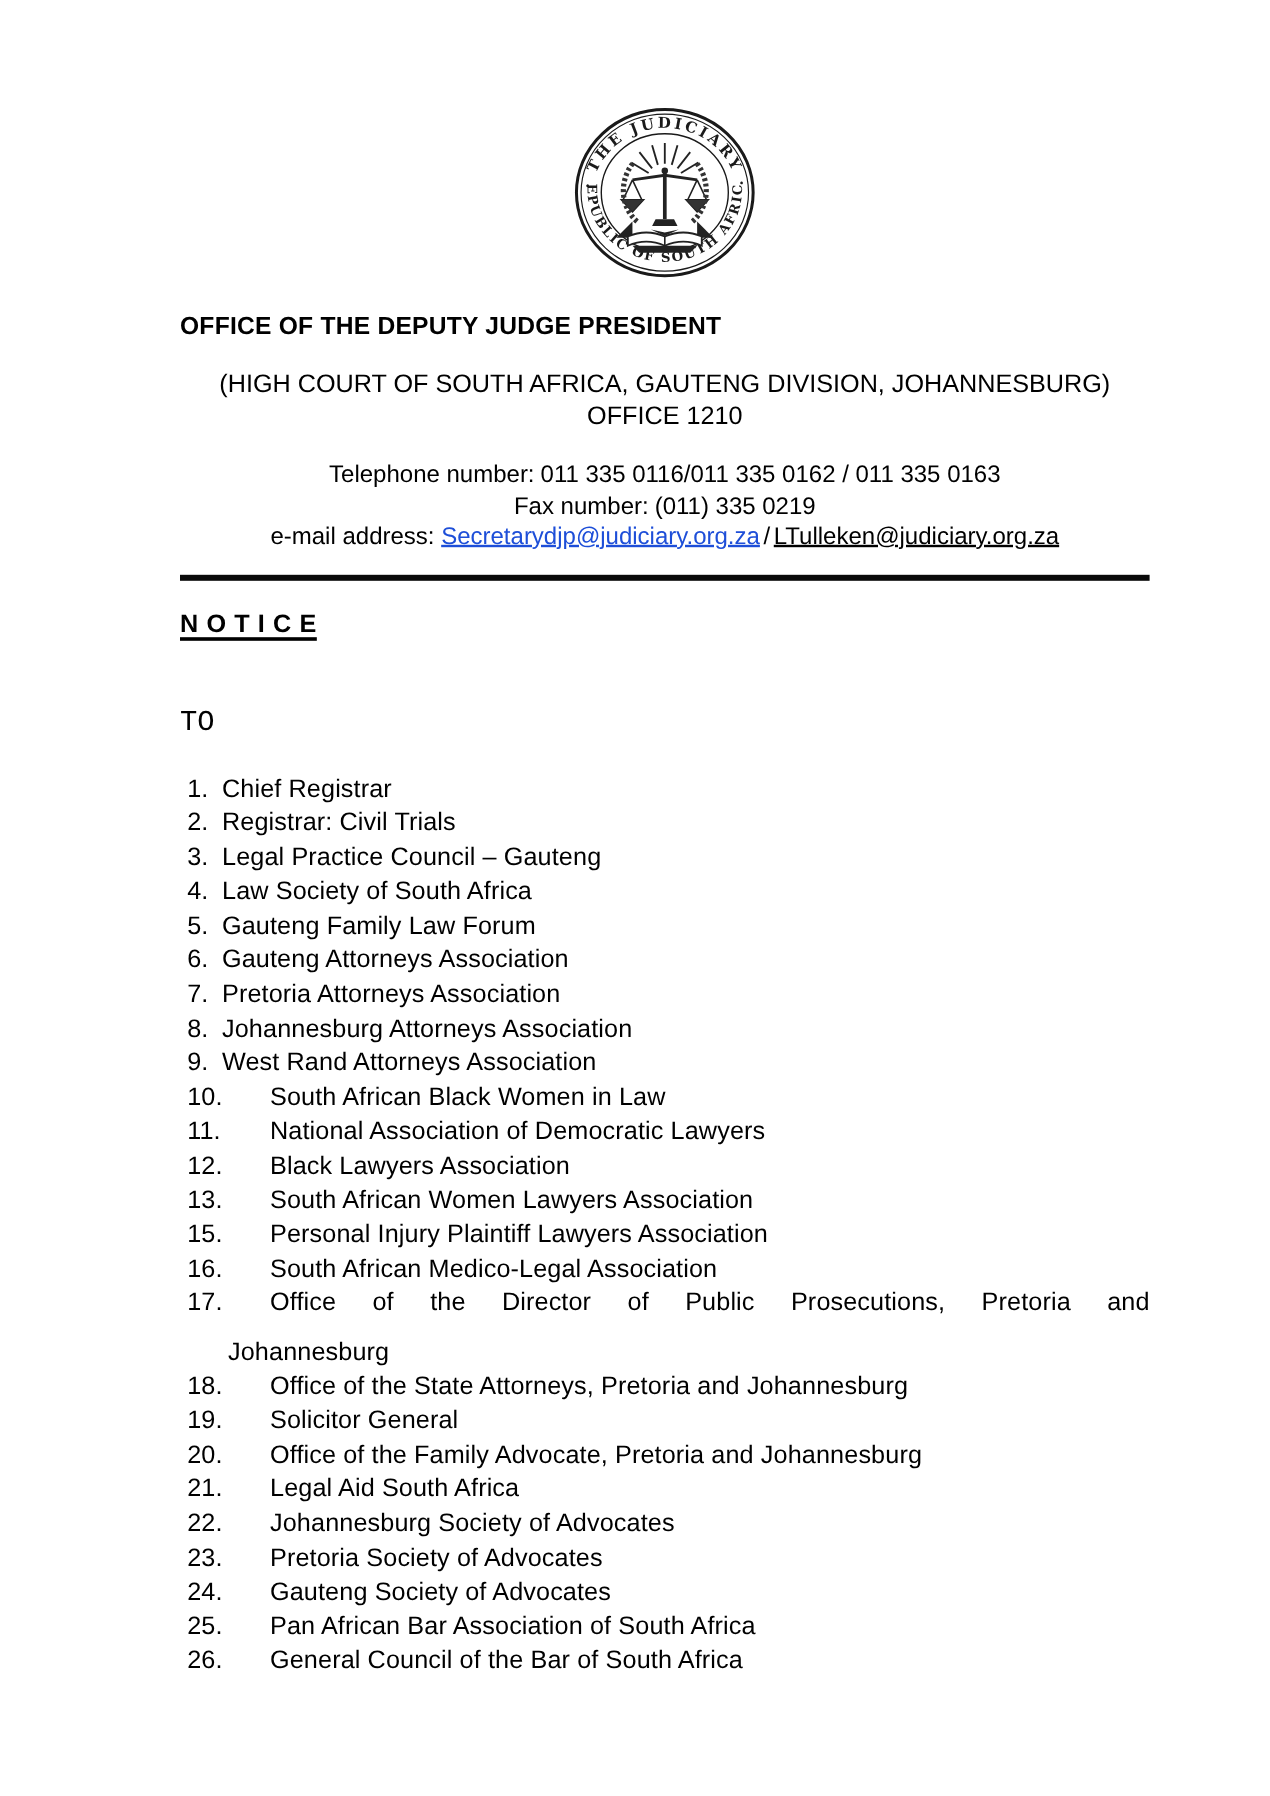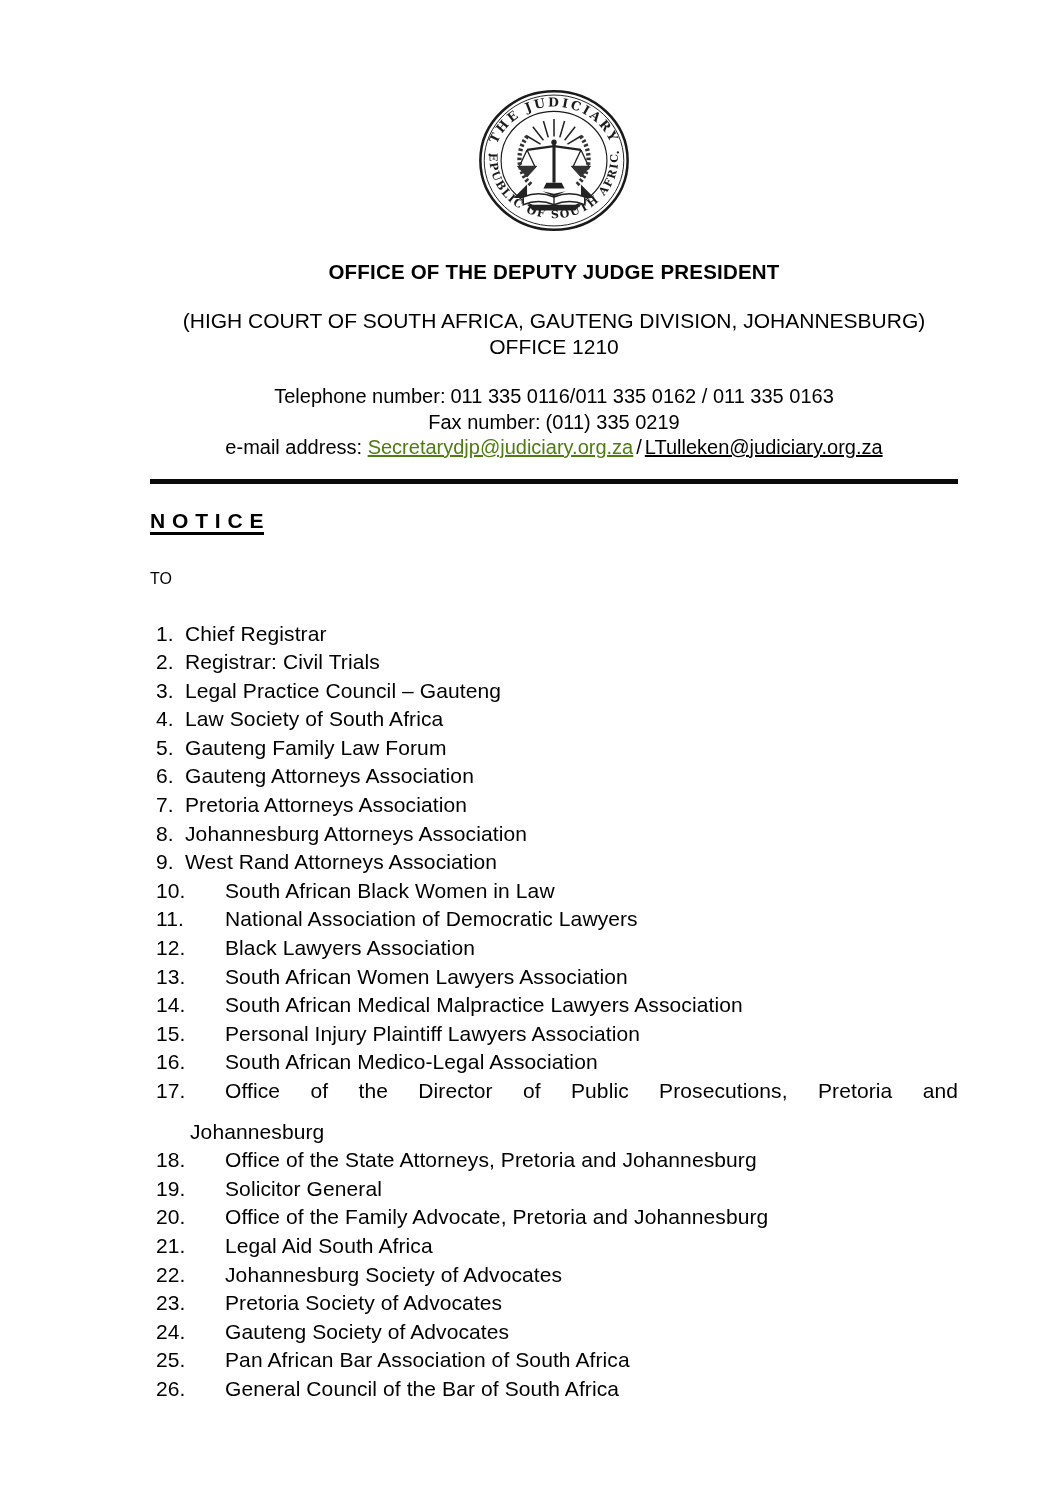--- a/index.html
+++ b/index.html
@@ -14,21 +14,20 @@
   }
   .content { margin-left: 150px; width: 808px; }
 
   .seal {
     display: block;
     margin: 88px auto 0 auto;
   }
 
   .doc-title {
     margin-top: 25px;
-    text-align: center;
     font-weight: bold;
     font-size: 20.5px;
     line-height: 27px;
     letter-spacing: 0.2px;
   }
   .court-block {
     margin-top: 23px;
     text-align: center;
     font-size: 21px;
     line-height: 26px;
@@ -61,23 +60,24 @@
     font-weight: bold;
   }
   .notice-line .notice-text {
     text-decoration: underline;
     text-decoration-thickness: 2.5px;
     text-underline-offset: 4px;
     letter-spacing: 0.5px;
   }
 
   .to-label {
-    margin-top: 34px;
-    font-size: 16px;
+    margin-top: 58px;
+    font-size: 24px;
     line-height: 24px;
+    font-family: Liberation Mono, monospace;
   }
 
   .recipients {
     margin-top: 29px;
     font-size: 21px;
     letter-spacing: 0.1px;
   }
   .item {
     position: relative;
     padding-left: 35px;
@@ -148,21 +148,21 @@
 
     <div class="contact-block">
       <div>
         <span>Telephone number:</span><span class="val">011 335 0116/011 335 0162 / 011 335 0163</span>
       </div>
       <div>
         <span>Fax number:</span><span class="val">(011) 335 0219</span>
       </div>
       <div>
         <span>e-mail address:</span>
-        <a class="email-link" style="color: #4d7c0f;">Secretarydjp@judiciary.org.za</a><span class="email-sep">/</span><a class="email-link" style="color: #000000;">LTulleken@judiciary.org.za</a>
+        <a class="email-link" style="color: #1d4ed8;">Secretarydjp@judiciary.org.za</a><span class="email-sep">/</span><a class="email-link" style="color: #000000;">LTulleken@judiciary.org.za</a>
       </div>
     </div>
 
     <div class="rule"></div>
 
     <div class="notice-line">
       <span class="notice-text">N O T I C E</span>
     </div>
 
     <div class="to-label">TO</div>
@@ -174,21 +174,20 @@
         <div class="item"><span class="num">4.</span><span>Law Society of South Africa</span></div>
         <div class="item"><span class="num">5.</span><span>Gauteng Family Law Forum</span></div>
         <div class="item"><span class="num">6.</span><span>Gauteng Attorneys Association</span></div>
         <div class="item"><span class="num">7.</span><span>Pretoria Attorneys Association</span></div>
         <div class="item"><span class="num">8.</span><span>Johannesburg Attorneys Association</span></div>
         <div class="item"><span class="num">9.</span><span>West Rand Attorneys Association</span></div>
         <div class="item wide"><span class="num">10.</span><span>South African Black Women in Law</span></div>
         <div class="item wide"><span class="num">11.</span><span>National Association of Democratic Lawyers</span></div>
         <div class="item wide"><span class="num">12.</span><span>Black Lawyers Association</span></div>
         <div class="item wide"><span class="num">13.</span><span>South African Women Lawyers Association</span></div>
-        <div class="item wide"><span class="num">14.</span><span>South African Medical Malpractice Lawyers Association</span></div>
         <div class="item wide"><span class="num">15.</span><span>Personal Injury Plaintiff Lawyers Association</span></div>
         <div class="item wide"><span class="num">16.</span><span>South African Medico-Legal Association</span></div>
         <div class="item wide hang">
           <span class="num">17.</span>
           <div class="jline">Office of the Director of Public Prosecutions, Pretoria and</div>
           <div class="cline">Johannesburg</div>
         </div>
         <div class="item wide"><span class="num">18.</span><span>Office of the State Attorneys, Pretoria and Johannesburg</span></div>
         <div class="item wide"><span class="num">19.</span><span>Solicitor General</span></div>
         <div class="item wide"><span class="num">20.</span><span>Office of the Family Advocate, Pretoria and Johannesburg</span></div>

